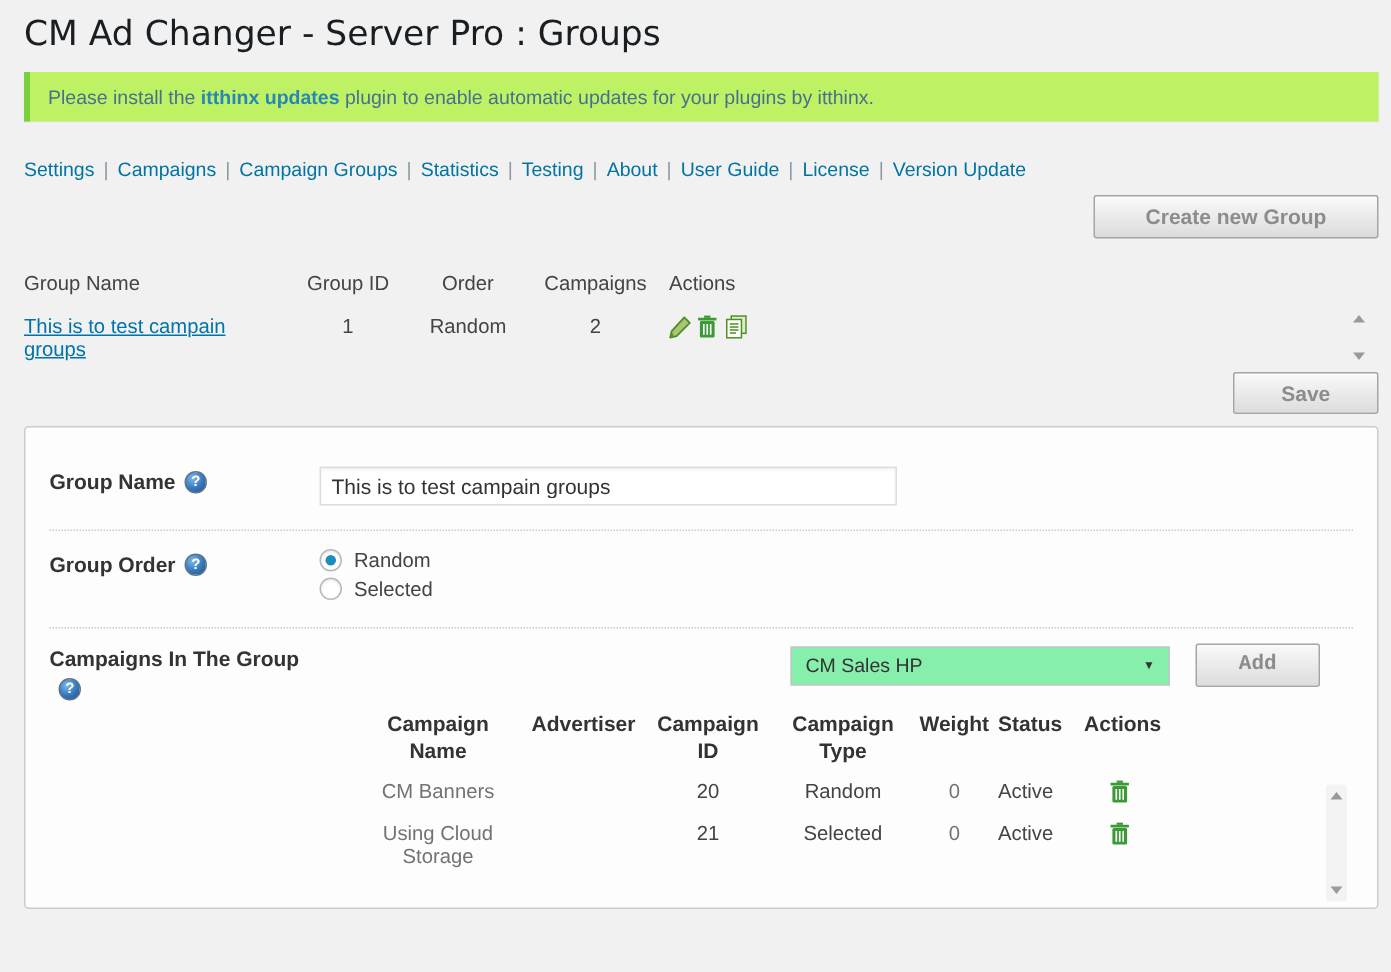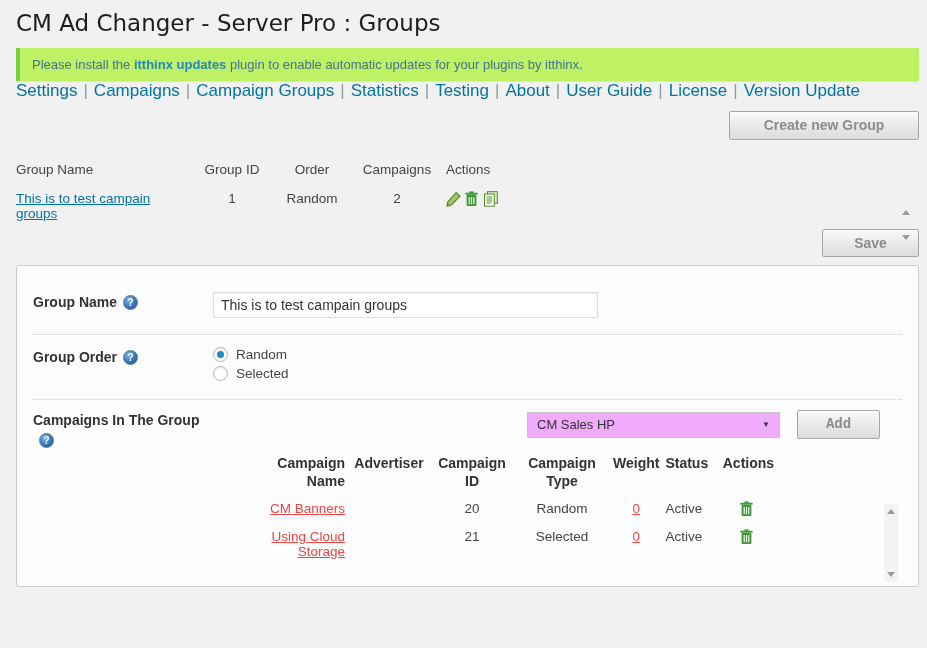--- a/index.html
+++ b/index.html
@@ -29,21 +29,21 @@
     background: #bef264;
     border-left: 4px solid #7ad03a;
     box-shadow: 0 1px 1px rgba(0,0,0,.06);
     padding: 9px 12px;
     font-size: 13px;
     color: #46718e;
   }
   .notice .notice-link { color: #2987b5; font-weight: bold; text-decoration: none; cursor: pointer; }
 
   
-  .nav-menu { font-size: 17px; }
+  .nav-menu { margin-top: 24px; font-size: 13px; }
   .nav-link { color: #0074a2; text-decoration: none; cursor: pointer; }
   .nav-sep { color: #8a9aa5; margin: 0 6px; }
 
   
   .btn {
     display: inline-block;
     background: linear-gradient(#f9f9f9, #dcdcdc);
     border: 1px solid #a5a5a5;
     border-radius: 2px;
     color: #8c8c8c;
@@ -127,39 +127,39 @@
   }
   .radio.checked::after {
     content: ""; position: absolute; left: 3px; top: 3px;
     width: 7px; height: 7px; border-radius: 50%; background: #1e8cbe;
   }
   .radio-label { font-size: 13.5px; color: #444; }
 
   .row3-content { flex: 1; position: relative; }
   .select-bar { display: flex; justify-content: flex-end; align-items: center; gap: 17px; padding-right: 22px; }
   .select {
-    width: 253px; height: 26px; background: #f0abfc;
+    width: 253px; height: 26px; background: #86efac;
     border: 1px solid #c5c5c5;
     display: flex; align-items: center; justify-content: space-between;
     padding: 0 9px; font-size: 13px; color: #333; cursor: pointer;
   }
   .select-arrow { font-size: 8px; color: #333; }
 
   
   .campaign-table { margin-top: 16px; font-size: 13.5px; }
   .campaign-table th { font-weight: bold; color: #333; font-size: 14px; vertical-align: top; line-height: 1.25; padding: 0 6px 2px 0; }
   .campaign-table td { padding: 9px 6px 0 0; vertical-align: top; color: #444; }
-  .ct-col0 { width: 112px; text-align: right; }
+  .ct-col0 { width: 112px; text-align: center; }
   .ct-col1 { width: 82px;  text-align: center; }
   .ct-col2 { width: 84px;  text-align: center; }
   .ct-col3 { width: 96px;  text-align: center; }
   .ct-col4 { width: 50px;  text-align: center; }
   .ct-col5 { width: 56px;  text-align: left; }
   .ct-col6 { width: 60px;  text-align: center; }
-  .dark-link { color: #ef4444; text-decoration: underline; cursor: pointer; display: inline-block; max-width: 105px; }
+  .dark-link { color: #737373; cursor: pointer; display: inline-block; max-width: 105px; }
 
   
   .inner-scrollbar {
     position: absolute; right: 4px; top: 94px;
     width: 14px; height: 78px; background: #f3f3f3; border-radius: 2px;
     display: flex; flex-direction: column; justify-content: space-between; align-items: center;
     padding: 5px 0; cursor: pointer;
   }
 </style>
 </head>

